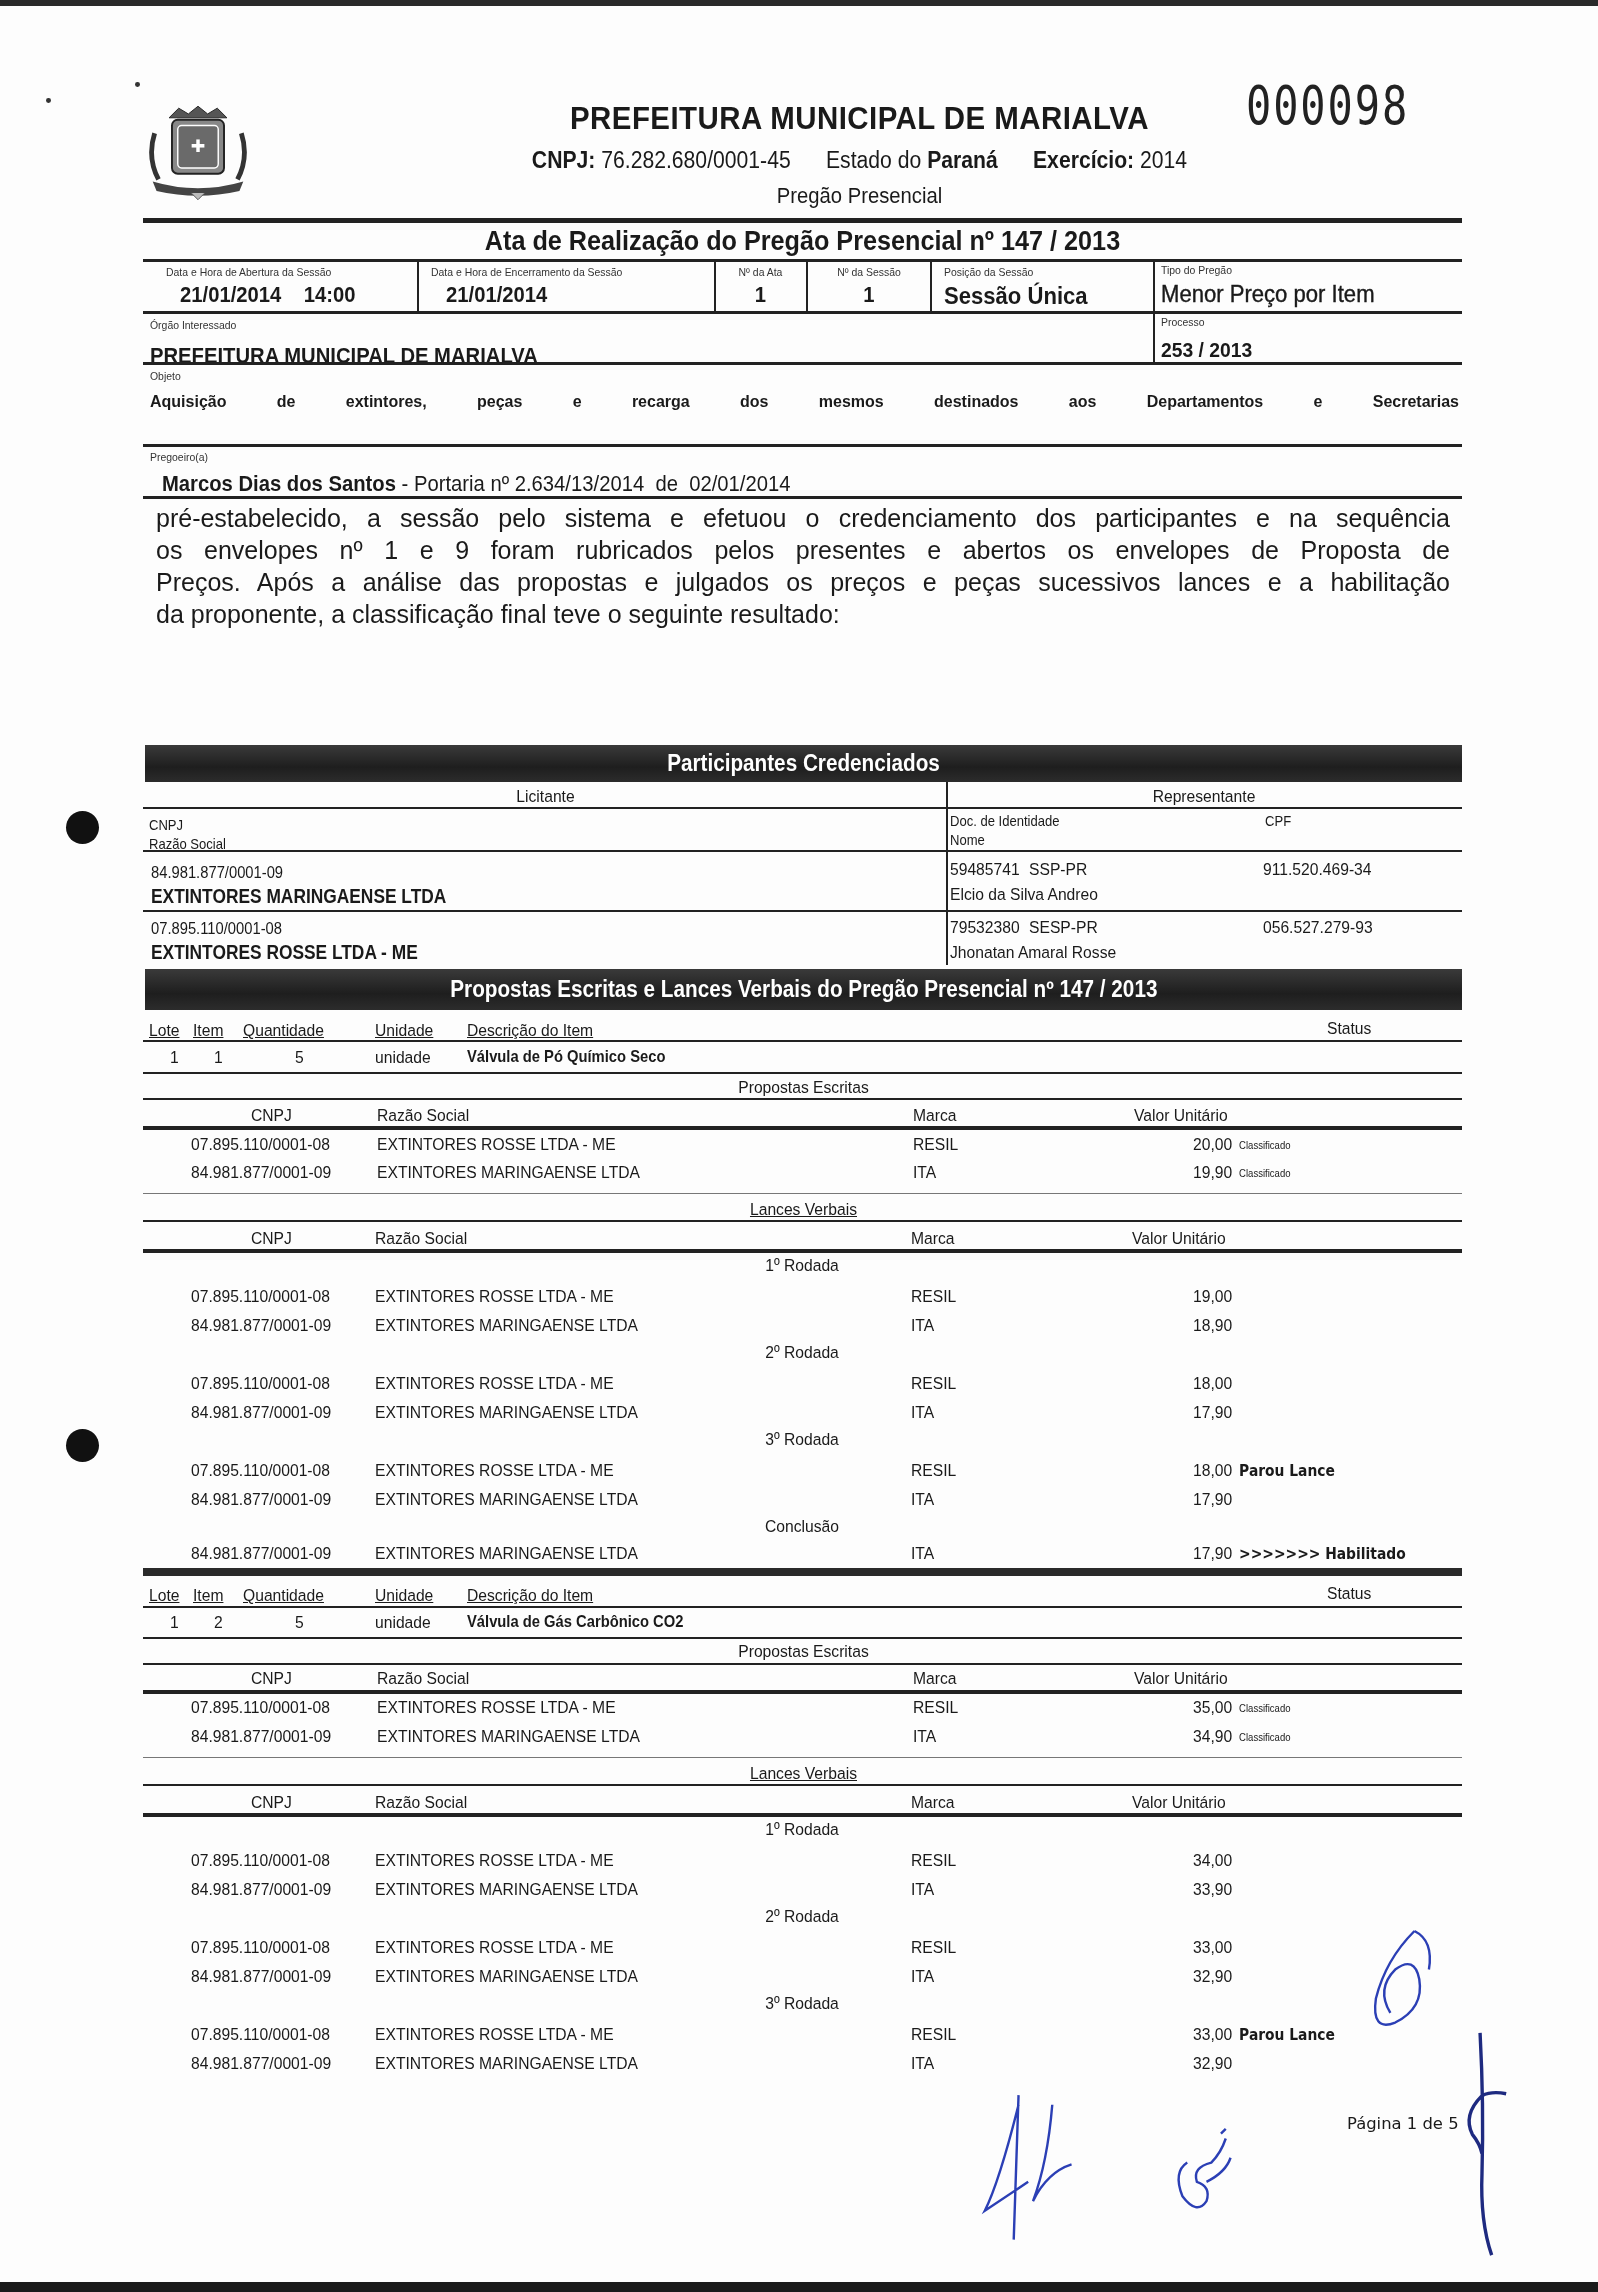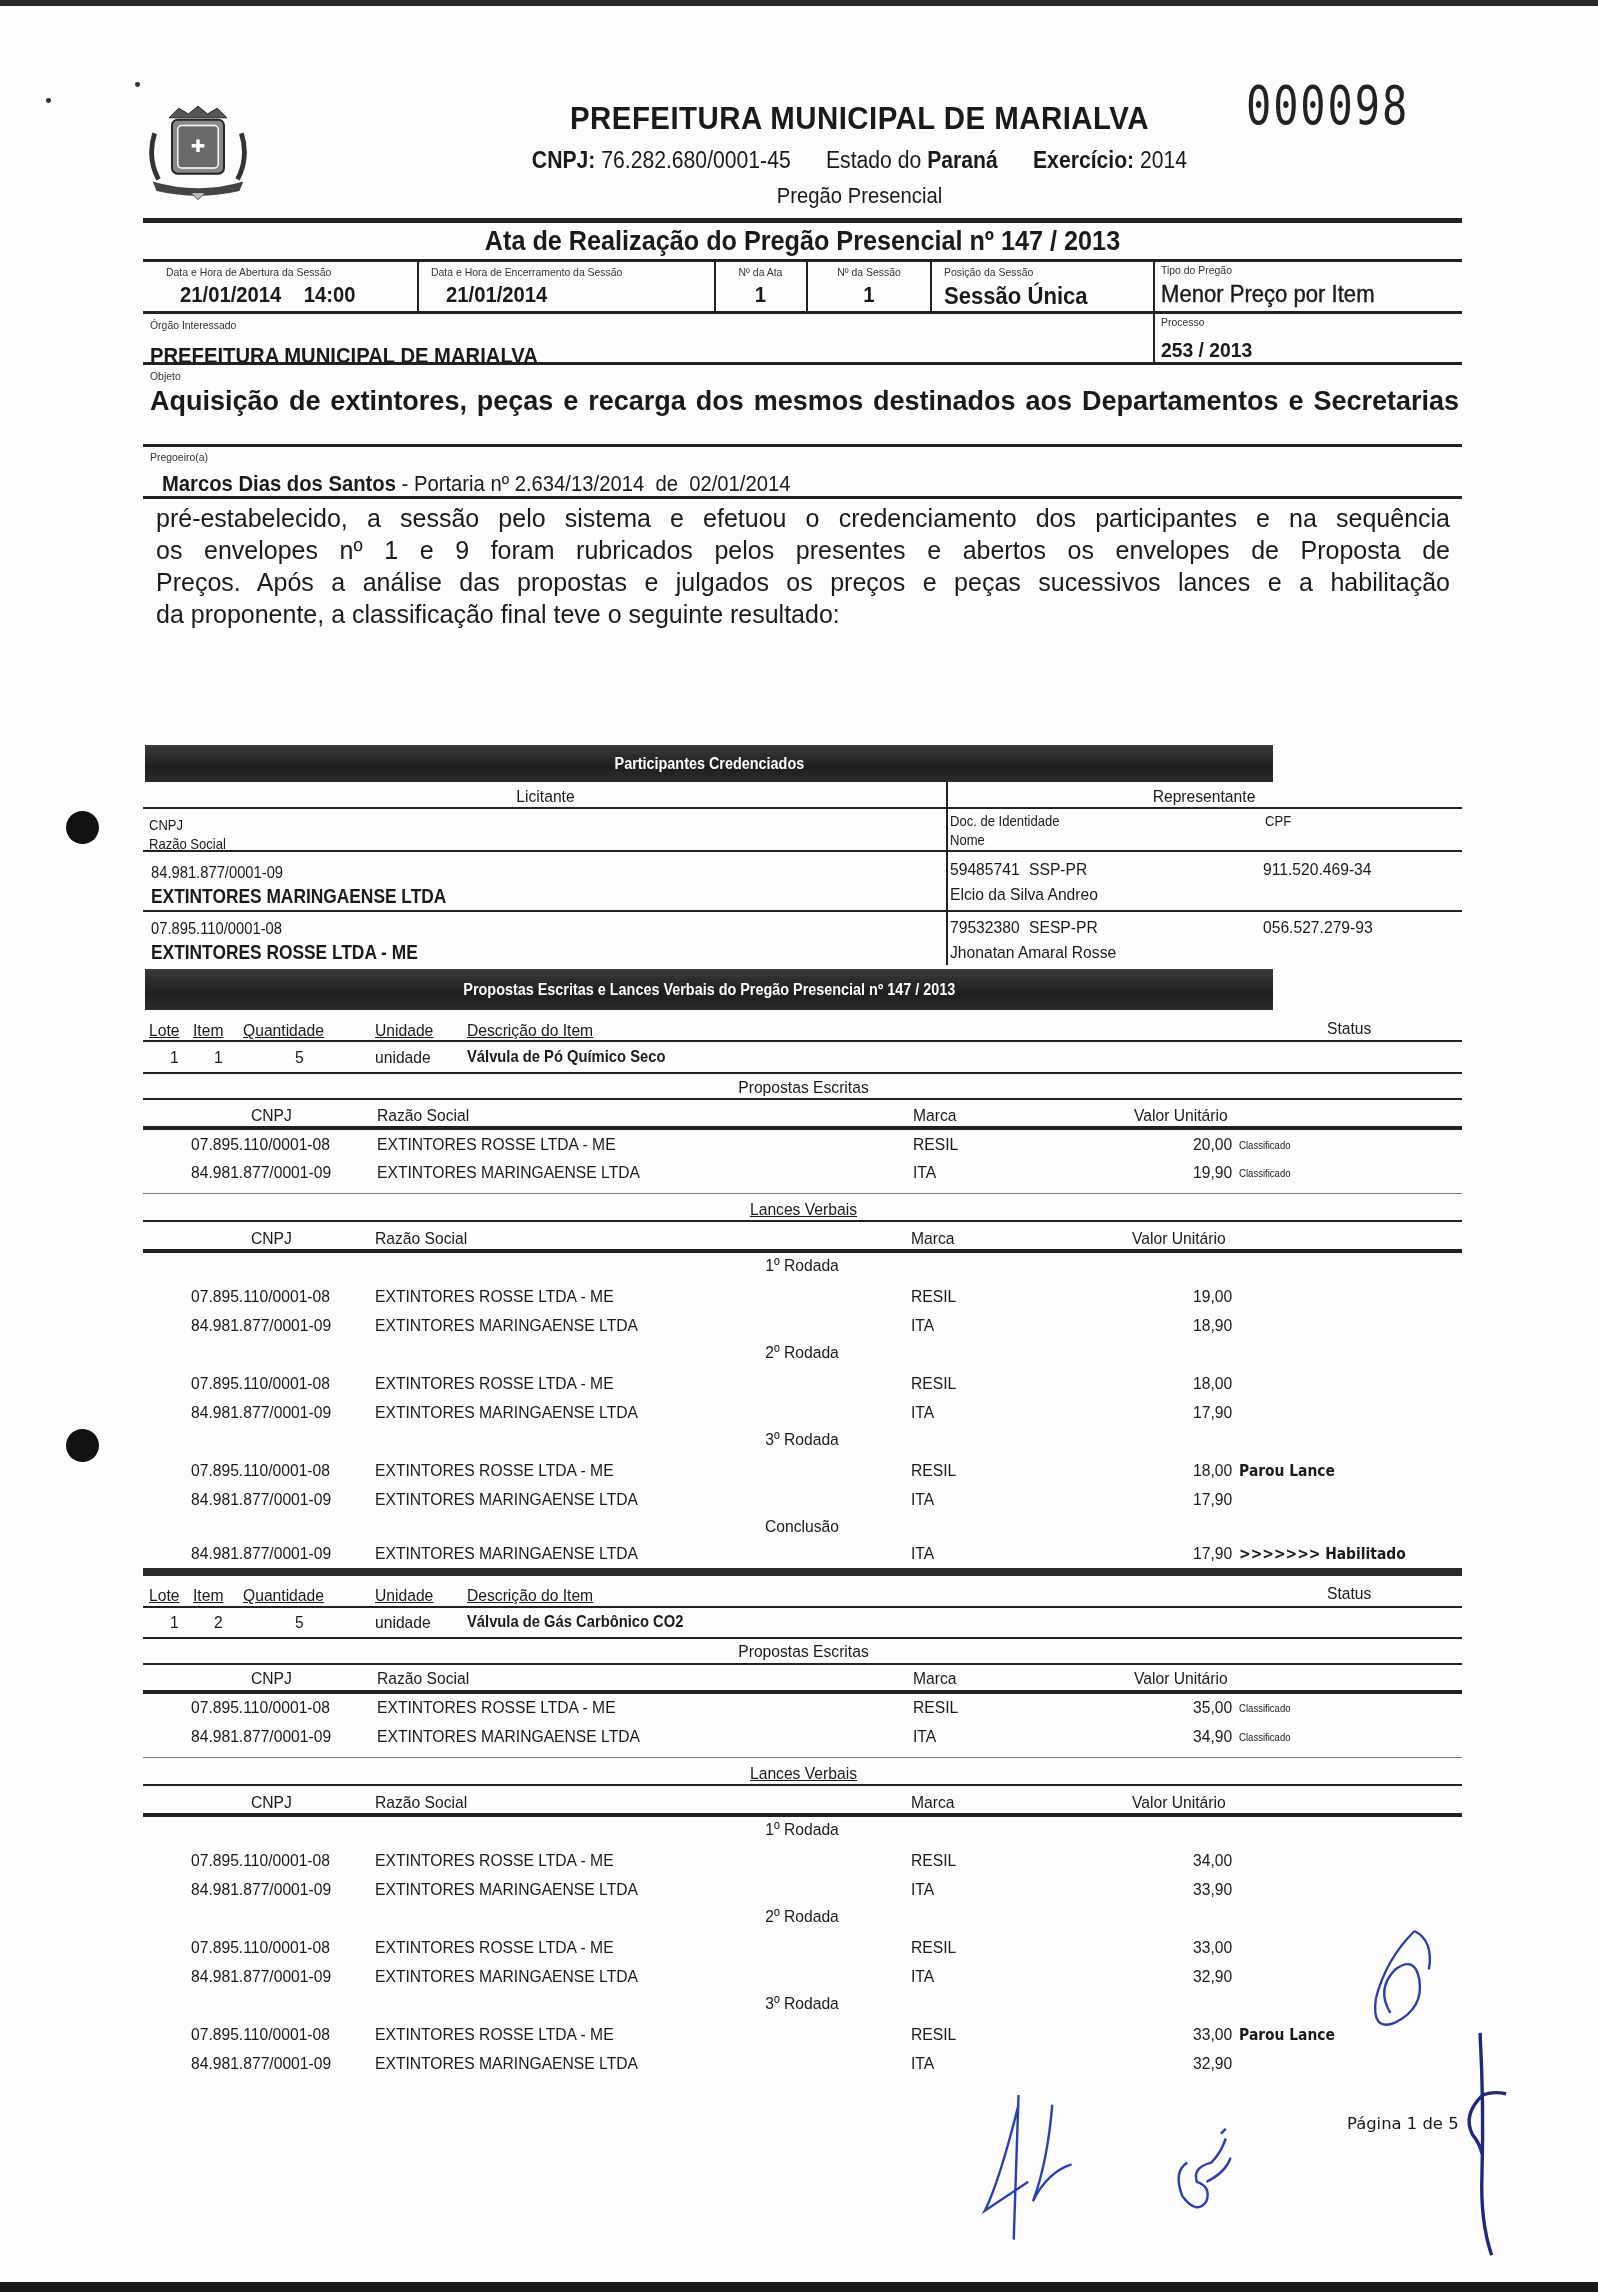--- a/index.html
+++ b/index.html
@@ -15,25 +15,25 @@
   .h-title { position: absolute; left: 483px; width: 753px; top: 100px; text-align: center; font-size: 32px; font-weight: bold; letter-spacing: 0.5px; transform: scaleX(0.92); }
   .h-sub { position: absolute; left: 483px; width: 753px; top: 147px; text-align: center; font-size: 23px; white-space: pre; transform: scaleX(0.92); }
   .h-sub b { font-weight: bold; }
   .h-preg { position: absolute; left: 483px; width: 753px; top: 183px; text-align: center; font-size: 22px; transform: scaleX(0.92); }
   .rule { position: absolute; left: 143px; width: 1319px; background: #222; }
   .ata-title { position: absolute; left: 143px; width: 1319px; top: 225px; text-align: center; font-size: 28px; font-weight: bold; transform: scaleX(0.9); }
   .small-lbl { font-size: 11.6px; color: #333; transform: scaleX(0.9); transform-origin: left; white-space: nowrap; }
   .cell { position: absolute; }
   .vline { position: absolute; width: 1.9px; background: #222; }
   .big-val { font-size: 22px; font-weight: bold; white-space: pre; transform: scaleX(0.92); transform-origin: left; }
-  .objeto-text { font-size: 27px; font-weight: bold; text-align: justify; text-align-last: justify; line-height: 39px; transform-origin: left; }
+  .objeto-text { font-size: 16px; font-weight: bold; text-align: justify; text-align-last: justify; line-height: 39px; transform-origin: left; }
   .para { position: absolute; left: 156px; width: 1294px; top: 502px; font-size: 25px; line-height: 32px; text-align: justify; }
   .para .ln { display: block; text-align: justify; text-align-last: justify; height: 32px; white-space: nowrap; }
   .para .ln.last { text-align-last: left; }
-  .bar { position: absolute; left: 145px; width: 1128px; height: 37px; background: linear-gradient(#3a3a3a, #1e1e1e 60%, #2c2c2c); color: #fff; text-align: center; font-size: 16px; font-weight: bold; line-height: 37px; }
+  .bar { position: absolute; left: 145px; width: 1317px; height: 37px; background: linear-gradient(#3a3a3a, #1e1e1e 60%, #2c2c2c); color: #fff; text-align: center; font-size: 23px; font-weight: bold; line-height: 37px; }
   .bar span { display: inline-block; transform: scaleX(0.9); }
   .t { position: absolute; white-space: nowrap; font-size: 17.4px; transform: scaleX(0.9); transform-origin: left; }
   .t.c { transform-origin: center; }
   .t.b { font-weight: bold; }
   .tag { font-size: 10.6px; margin-left: 7.7px; vertical-align: 1px; }
   .st { font-family: "DejaVu Sans", sans-serif; font-size: 15.4px; font-weight: bold; margin-left: 7.7px; }
   .footer-page { position: absolute; left: 1347px; top: 2114px; font-size: 16.4px; font-family: "DejaVu Sans", sans-serif; }
   .sig { position: absolute; }
   .scan-bottom { position: absolute; left: 0; width: 1599px; top: 2282px; height: 9.7px; background: #1a1a1a; }
   .scan-top { position: absolute; left: 0; width: 1599px; top: 0; height: 5.8px; background: #2a2a2a; }

